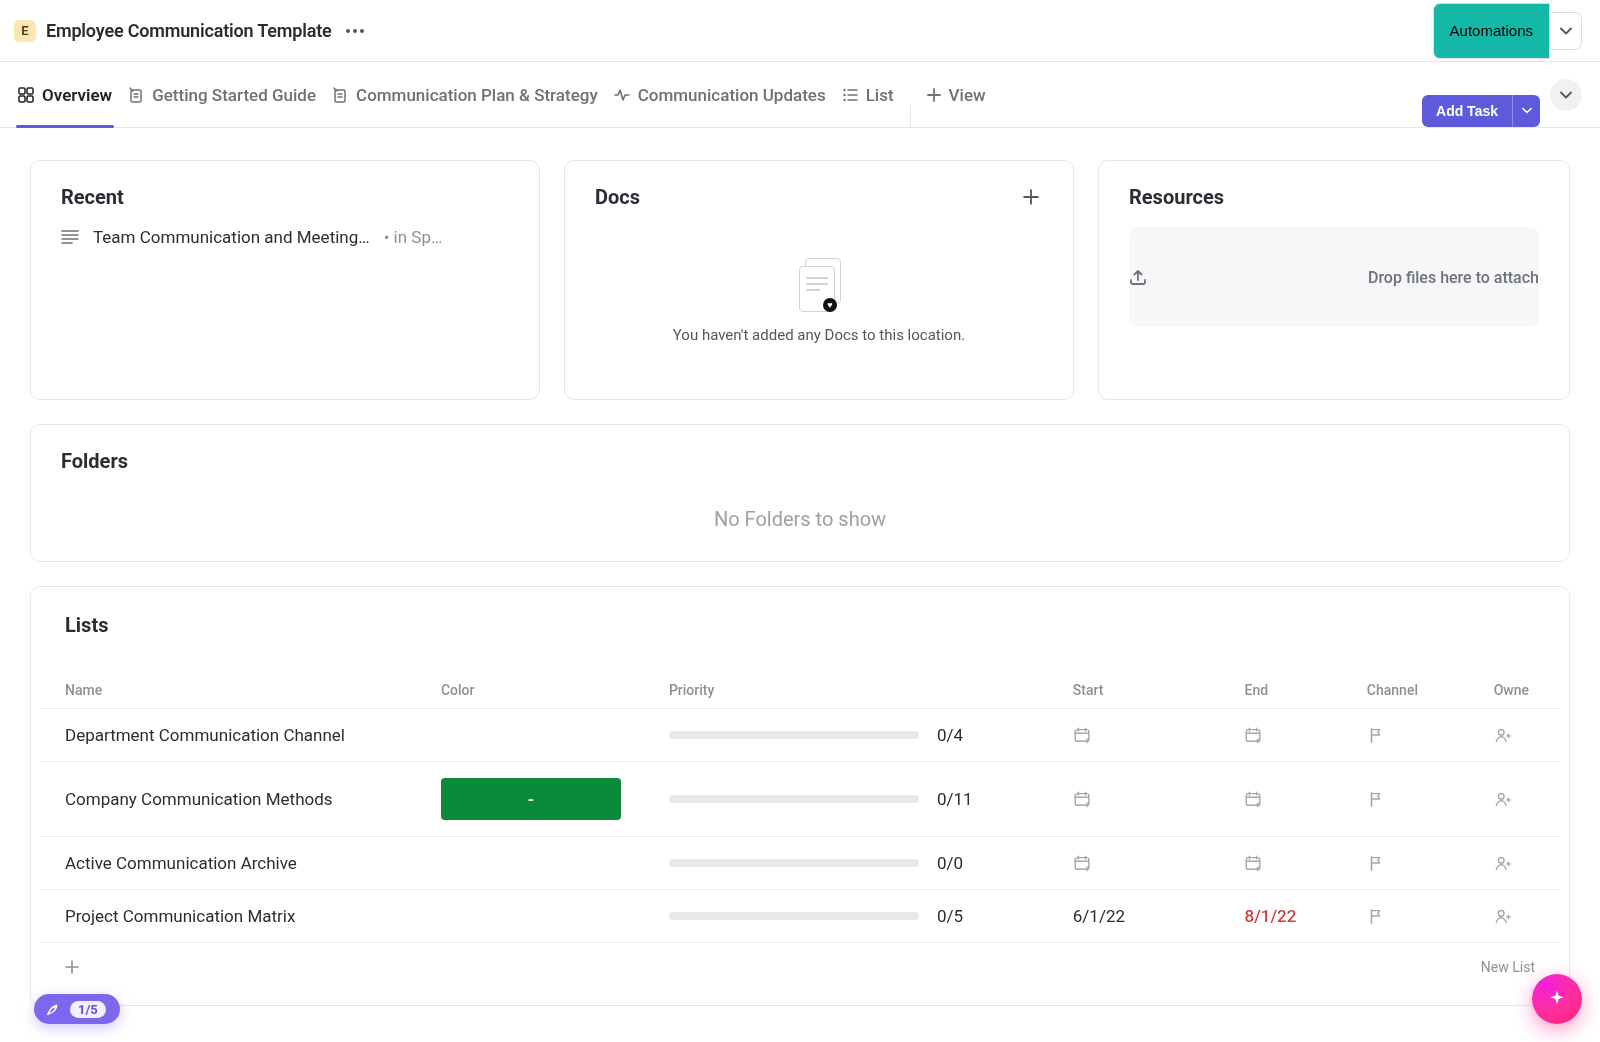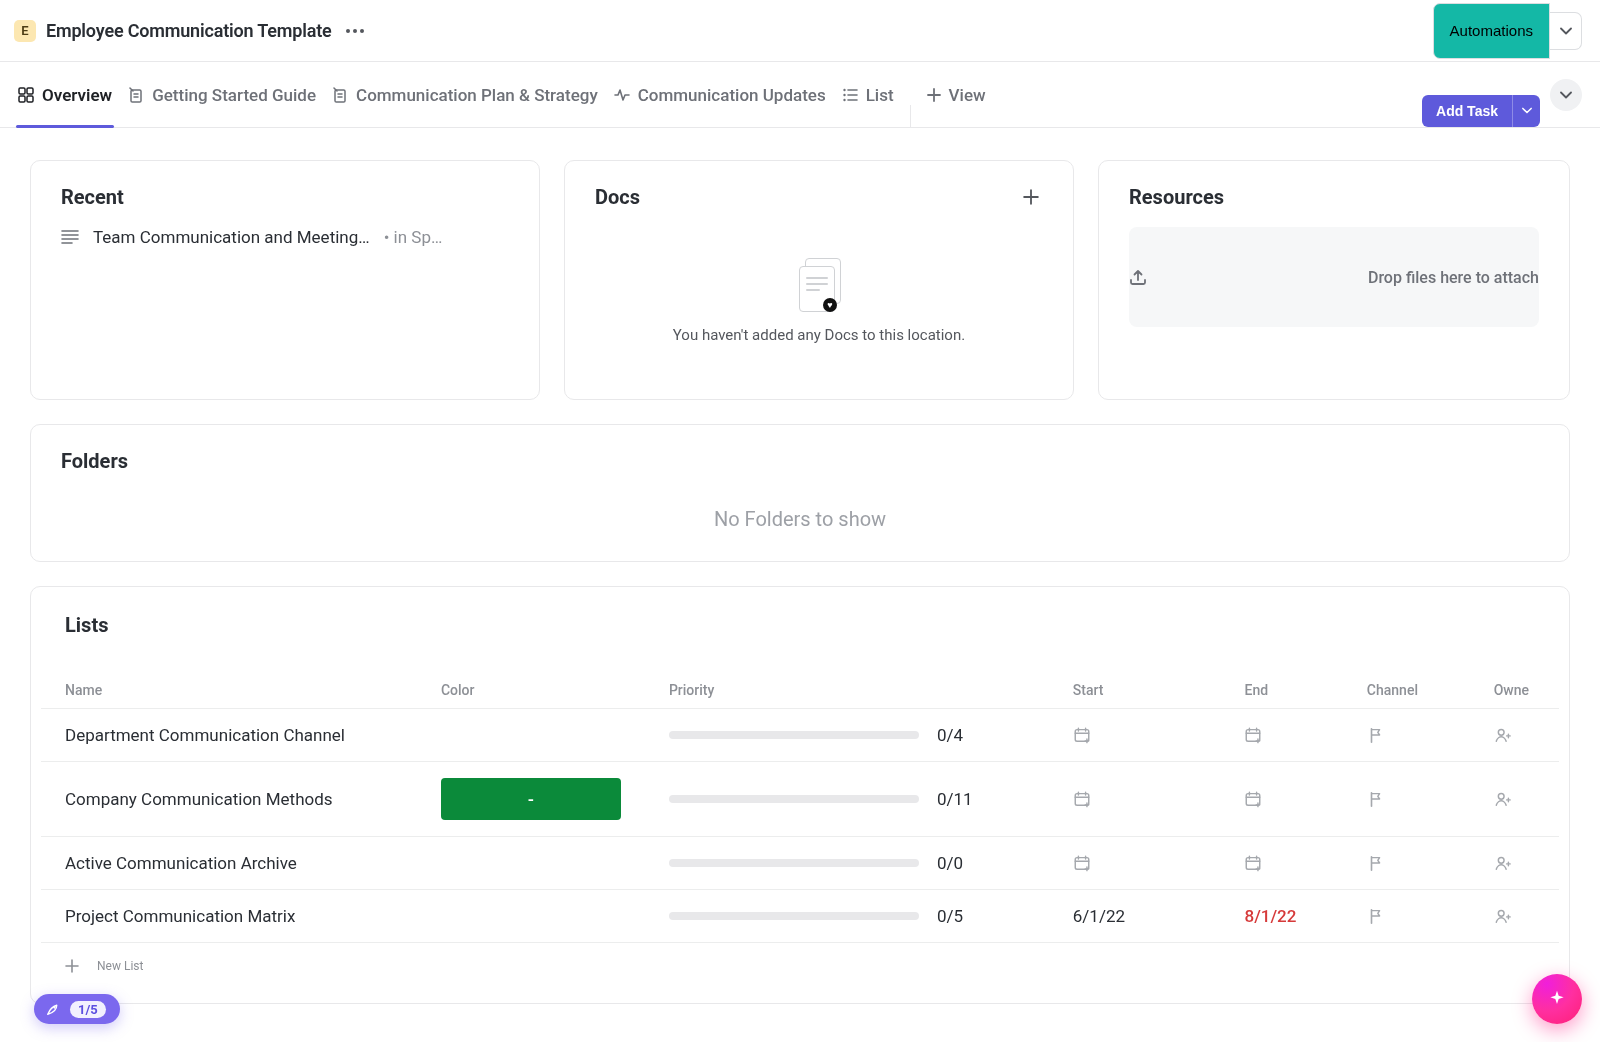--- a/index.html
+++ b/index.html
@@ -168,21 +168,21 @@
   }
   .color-swatch {
     width: 180px; height: 42px; border-radius: 4px; background: #0b8a3a;
     display:flex; align-items:center; justify-content:center; color:#fff; font-weight:600;
   }
   .end-overdue { color: #d63a3a; font-weight: 500; }
   .date-val { color: #2a2e34; }
 
   .cell-icon { color: #a5a8ad; }
   .new-list-row td { border-top: none; padding-top: 10px;}
-  .new-list-row .nl { display:flex; align-items:center; gap: 18px; color:#8d9096; font-size: 12px;}
+  .new-list-row .nl { display:flex; align-items:center; gap: 18px; color:#8d9096; font-size: 14px; justify-content: space-between;}
 
   
   .progress-pill {
     position: fixed; left: 34px; bottom: 18px;
     background: #7b68ee; color: #fff; border-radius: 999px;
     padding: 6px 14px 6px 10px; display:flex; align-items:center; gap:8px;
     box-shadow: 0 4px 14px rgba(123,104,238,0.35);
   }
   .progress-pill .bubble {
     background: rgba(255,255,255,0.9); color:#5c4fe0; border-radius:999px;

